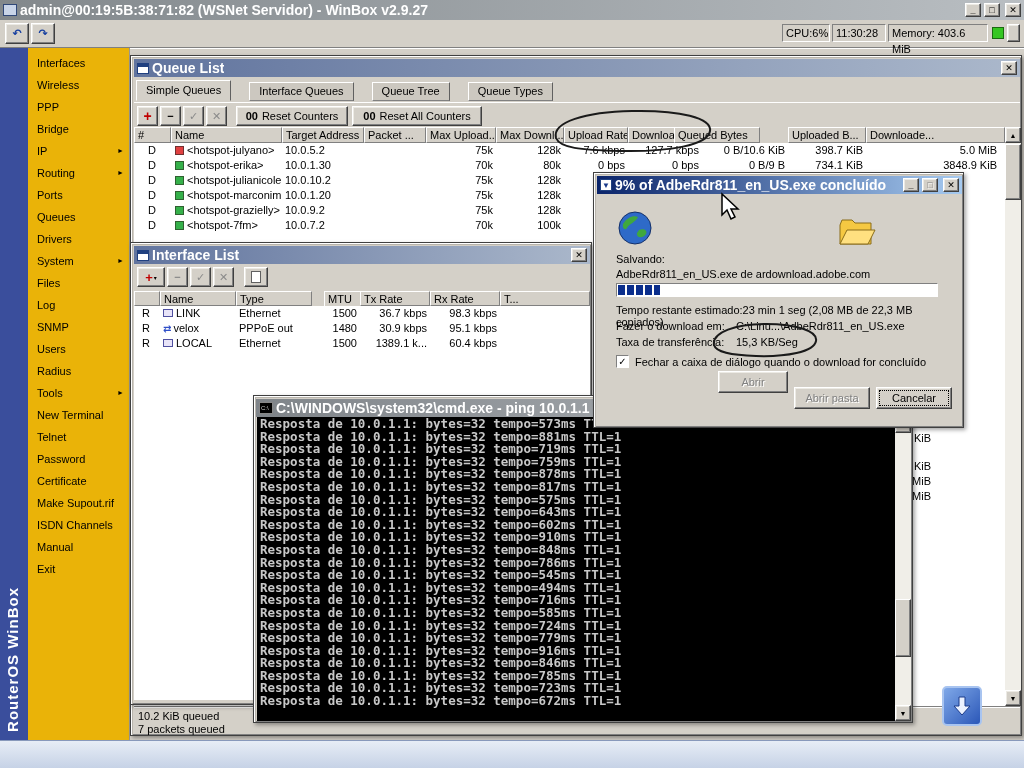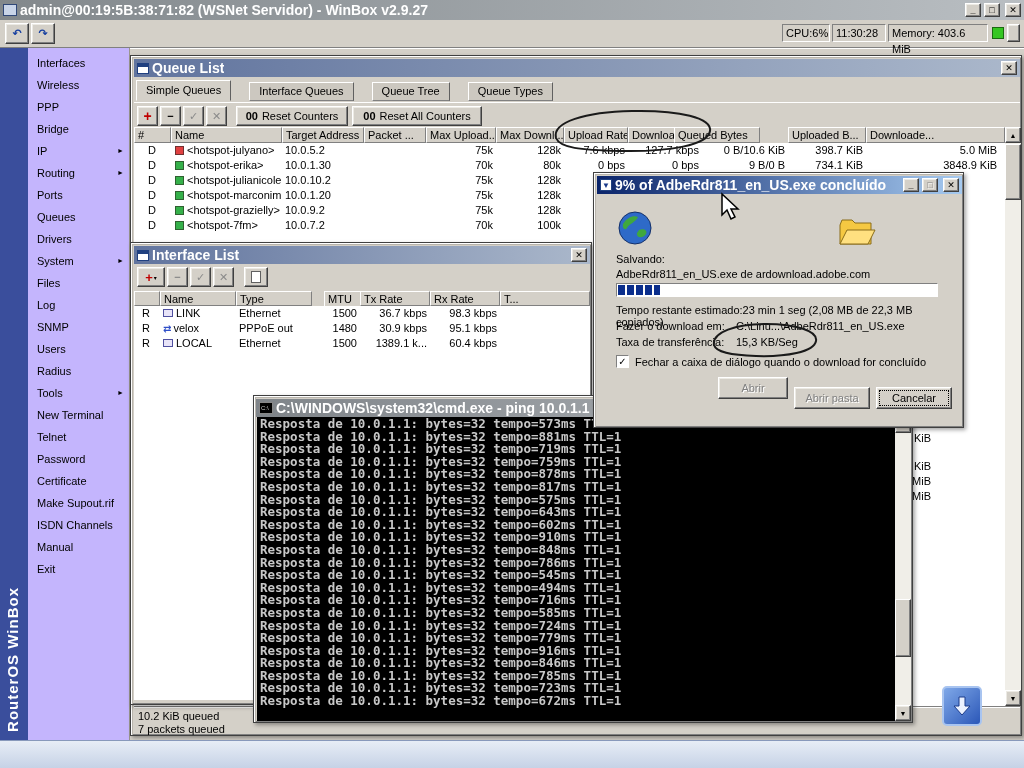--- a/index.html
+++ b/index.html
@@ -52,21 +52,21 @@
     <div class="abs sunkgray" style="left:832px;top:4px;width:54px;height:18px;line-height:16px;padding:0 3px">11:30:28</div>
     <div class="abs sunkgray" style="left:888px;top:4px;width:100px;height:18px;line-height:16px;padding:0 3px"><span>Memory:</span> <span>403.6 MiB</span></div>
     <div class="abs" style="left:992px;top:7px;width:12px;height:12px;background:#35C621;border:1px solid #1A6A10"></div>
     <div class="abs btn" style="left:1007px;top:4px;width:13px;height:18px"></div>
   </div>
 
   <div class="abs" style="left:0;top:48px;width:28px;height:692px;background:#3A4E9C">
     <div class="abs" style="left:4px;bottom:8px;writing-mode:vertical-rl;transform:rotate(180deg);color:#fff;font-weight:bold;font-size:15px;letter-spacing:1px">RouterOS WinBox</div>
   </div>
 
-  <div class="abs" style="left:28px;top:48px;width:102px;height:692px;background:#c4b5fd;border-right:1px solid #9A968E;padding-top:4px">
+  <div class="abs" style="left:28px;top:48px;width:102px;height:692px;background:#eab308;border-right:1px solid #9A968E;padding-top:4px">
     <div class="mi"><span>Interfaces</span></div>
     <div class="mi"><span>Wireless</span></div>
     <div class="mi"><span>PPP</span></div>
     <div class="mi"><span>Bridge</span></div>
     <div class="mi"><span>IP</span><span class="sub">►</span></div>
     <div class="mi"><span>Routing</span><span class="sub">►</span></div>
     <div class="mi"><span>Ports</span></div>
     <div class="mi"><span>Queues</span></div>
     <div class="mi"><span>Drivers</span></div>
     <div class="mi"><span>System</span><span class="sub">►</span></div>
@@ -138,21 +138,21 @@
         <div class="cell num" style="left:732px;width:139px;padding-right:8px">5.0 MiB</div>
       </div>
       <div class="qrow" style="top:15px">
         <div class="cell" style="left:0;width:37px;padding-left:14px">D</div>
         <div class="cell" style="left:37px;width:111px"><span class="qicon green"></span><span>&lt;hotspot-erika&gt;</span></div>
         <div class="cell" style="left:148px;width:82px">10.0.1.30</div>
         <div class="cell num" style="left:292px;width:70px">70k</div>
         <div class="cell num" style="left:362px;width:68px">80k</div>
         <div class="cell num" style="left:430px;width:64px">0 bps</div>
         <div class="cell num" style="left:494px;width:74px">0 bps</div>
-        <div class="cell num" style="left:568px;width:86px">9 B/0 B</div>
+        <div class="cell num" style="left:568px;width:86px">0 B/9 B</div>
         <div class="cell num" style="left:654px;width:78px">734.1 KiB</div>
         <div class="cell num" style="left:732px;width:139px;padding-right:8px">3848.9 KiB</div>
       </div>
       <div class="qrow" style="top:30px">
         <div class="cell" style="left:0;width:37px;padding-left:14px">D</div>
         <div class="cell" style="left:37px;width:111px"><span class="qicon green"></span><span>&lt;hotspot-julianicole&gt;</span></div>
         <div class="cell" style="left:148px;width:82px">10.0.10.2</div>
         <div class="cell num" style="left:292px;width:70px">75k</div>
         <div class="cell num" style="left:362px;width:68px">128k</div>
       </div>
@@ -318,21 +318,21 @@
     <div class="abs sunkgray" style="left:22px;top:110px;width:322px;height:14px;background:#fff;padding:1px">
       <div style="height:100%;width:42px;background:repeating-linear-gradient(90deg,#0B2E8C 0 7px,#FFFFFF 7px 9px)"></div>
     </div>
     <div class="abs" style="left:22px;top:131px">Tempo restante estimado:23 min 1 seg (2,08 MB de 22,3 MB copiados)</div>
     <div class="abs" style="left:22px;top:147px"><span style="display:inline-block;width:120px">Fazer o download em:</span><span>C:\Linu...\AdbeRdr811_en_US.exe</span></div>
     <div class="abs" style="left:22px;top:163px"><span style="display:inline-block;width:120px">Taxa de transferência:</span><span>15,3 KB/Seg</span></div>
     <div class="abs" style="left:22px;top:182px;display:flex;align-items:center;gap:6px">
       <span class="sunkgray" style="width:13px;height:13px;background:#fff;display:inline-flex;align-items:center;justify-content:center;font-size:10px;font-weight:bold">✓</span>
       <span>Fechar a caixa de diálogo quando o download for concluído</span>
     </div>
-    <div class="abs btn dim" style="left:124px;top:204px;width:70px;height:22px">Abrir</div>
+    <div class="abs btn dim" style="left:124px;top:198px;width:70px;height:22px">Abrir</div>
     <div class="abs btn dim" style="left:200px;top:214px;width:76px;height:22px">Abrir pasta</div>
     <div class="abs btn" style="left:282px;top:214px;width:76px;height:22px;outline:1px dotted #000;outline-offset:-4px">Cancelar</div>
   </div>
 
   <svg class="abs" style="left:0;top:0;z-index:60;pointer-events:none" width="1024" height="768" viewBox="0 0 1024 768">
     <path d="M 556 138 C 552 122, 585 112, 632 111 C 680 110, 712 118, 710 131 C 708 145, 670 152, 620 151 C 580 150, 560 148, 556 138 Z" fill="none" stroke="#1a1a1a" stroke-width="2" stroke-linecap="round"></path>
     <path d="M 714 345 C 712 332, 736 324, 766 324 C 796 324, 818 331, 816 341 C 814 352, 786 357, 756 356 C 730 355, 716 352, 714 345 Z" fill="none" stroke="#1a1a1a" stroke-width="2" stroke-linecap="round"></path>
     <path d="M 722 194 L 722 215 L 727 210 L 731 219 L 735 217 L 731 209 L 738 209 Z" fill="#FFFFFF" stroke="#000" stroke-width="1.5"></path>
   </svg>
 

